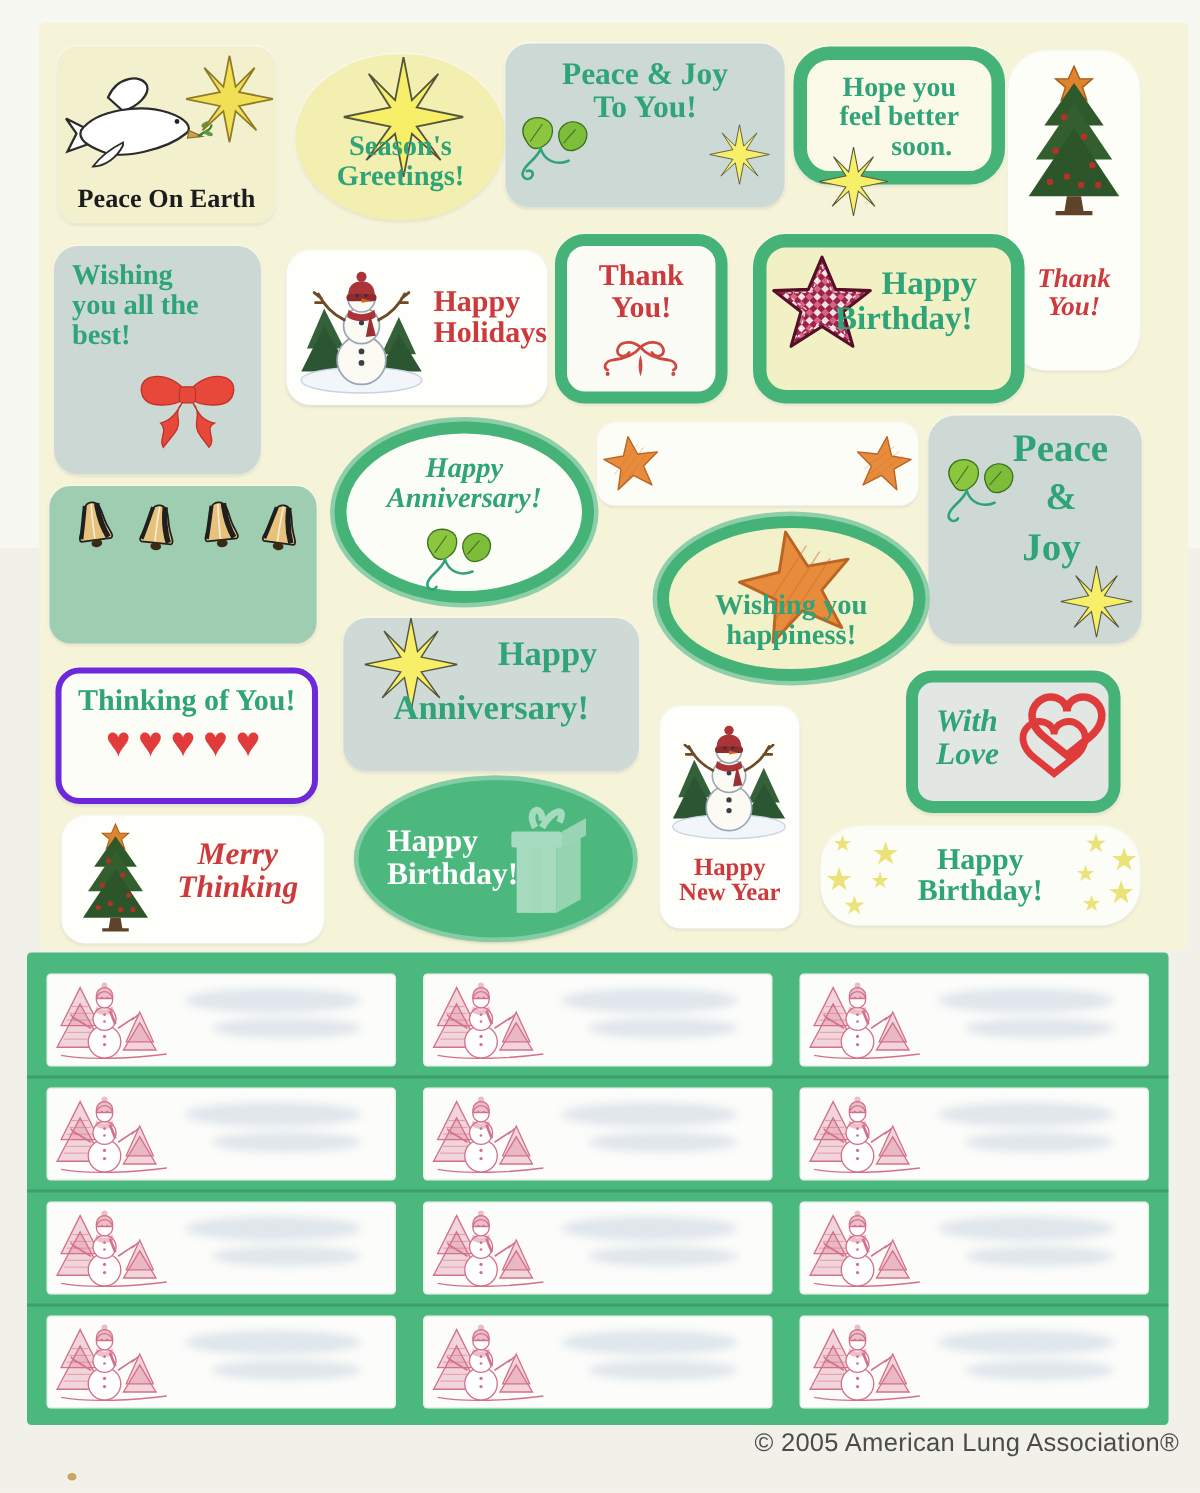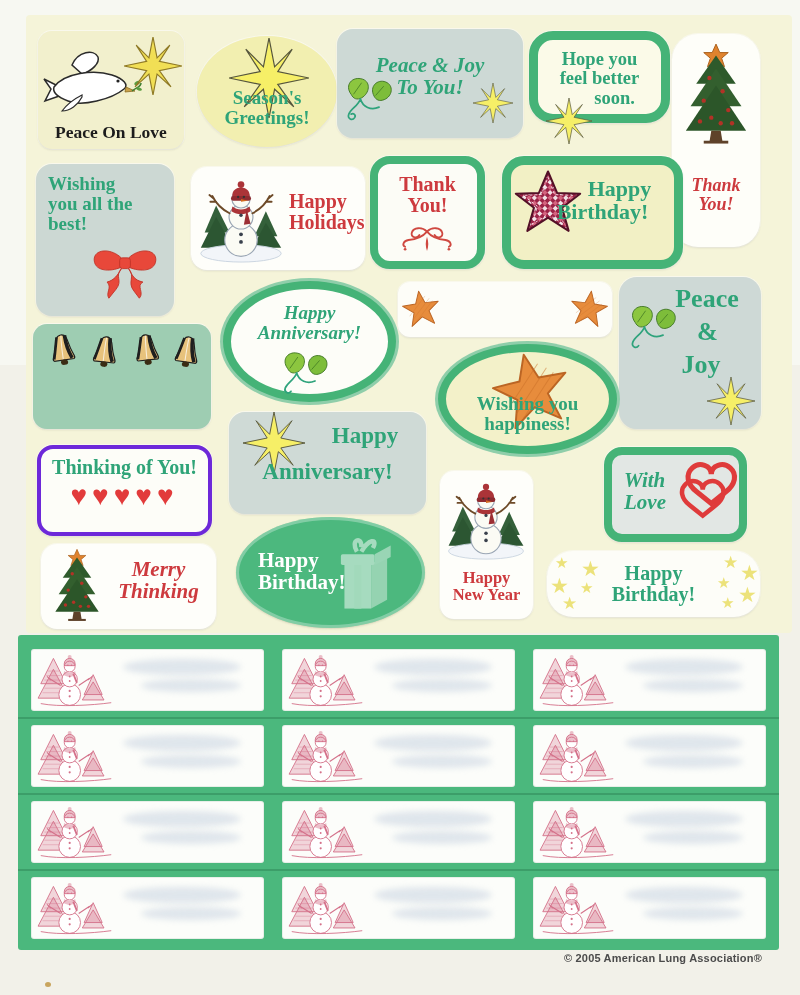--- a/index.html
+++ b/index.html
@@ -42,21 +42,21 @@
   .s20{left:440px;top:471px;width:93px;height:148px;background:#fefefa;border-radius:14px;}
   .s21{left:547px;top:551px;width:213px;height:66px;background:#fdfdf8;border-radius:26px;}
   .star-span{position:absolute;color:#ece27a;line-height:1;}
   
   .grid{position:absolute;left:18px;top:635px;width:761px;height:315px;background:#4bb87d;border-radius:3px;
         display:grid;grid-template-columns:repeat(3,1fr);grid-auto-rows:62px;gap:14px 18px;
         padding:14px 13px 11px 13px;box-sizing:border-box;}
   .alabel{background:#fcfdfa;border-radius:3px;position:relative;overflow:hidden;box-shadow:inset 0 0 0 1px rgba(0,80,40,.08);}
   .smudge{position:absolute;background:rgba(176,192,214,.38);border-radius:50%;filter:blur(3px);}
   .cutline{position:absolute;left:0;right:0;height:2px;background:rgba(25,100,60,.30);}
-  .copyright{position:absolute;top:952px;right:38px;font-family:"Liberation Sans",sans-serif;font-size:11px;color:#4b4b4b;letter-spacing:.2px;font-weight:bold;}
+  .copyright{position:absolute;top:952px;right:14px;font-family:"Liberation Sans",sans-serif;font-size:17px;color:#4b4b4b;letter-spacing:.2px;}
   .speck{position:absolute;left:45px;top:982px;width:6px;height:5px;border-radius:50%;background:#c9a55e;}
 </style>
 </head>
 <body>
 
 <div class="bottom-zone"></div>
 <div class="sheet"></div>
 
 <div class="stk s1">
   <svg class="ic" style="left:4px;top:18px" width="100" height="66" viewBox="0 0 100 66">
@@ -66,35 +66,35 @@
     <path d="M40 48 C36 56 28 62 20 62 C26 54 32 50 40 46 Z" fill="#fff" stroke="#2b2b2b" stroke-width="1.2"></path>
     <circle cx="76" cy="32" r="1.6" fill="#222"></circle>
     <path d="M84 38 L93 42 L83 43 Z" fill="#caa24a" stroke="#8a6a20" stroke-width=".8"></path>
     <path d="M90 42 C95 38 99 38 99 34" stroke="#3d7d2f" stroke-width="1.5" fill="none"></path>
     <ellipse cx="95" cy="34" rx="3" ry="1.6" fill="#5a9c3f" transform="rotate(-30 95 34)"></ellipse>
     <ellipse cx="97" cy="40" rx="3" ry="1.5" fill="#5a9c3f" transform="rotate(20 97 40)"></ellipse>
   </svg>
   <svg class="ic" style="left:86px;top:6px" width="58" height="58" viewBox="0 0 100 100">
     <path d="M50 0 L57 36 L79 14 L61 42 L100 50 L61 58 L81 86 L57 64 L50 100 L43 64 L19 86 L39 58 L0 50 L39 42 L21 14 L43 36 Z" fill="#f1df55" stroke="#8f7a26" stroke-width="2"></path>
   </svg>
-  <div class="txt ctr black" style="bottom:8px;font-size:17.5px;">Peace On Love</div>
+  <div class="txt ctr black" style="bottom:8px;font-size:17.5px;">Peace On Earth</div>
 </div>
 
 <div class="stk s2">
   <svg class="ic" style="left:32px;top:2px" width="80" height="80" viewBox="0 0 100 100">
     <path d="M50 0 L57 36 L79 14 L61 42 L100 50 L61 58 L81 86 L57 64 L50 100 L43 64 L19 86 L39 58 L0 50 L39 42 L21 14 L43 36 Z" fill="#f6ef67" stroke="#55553d" stroke-width="1.5"></path>
   </svg>
   <div class="txt ctr teal" style="top:52px;font-size:19px;z-index:2;">
     <div>Season's</div>
     <div>Greetings!</div>
   </div>
 </div>
 
 <div class="stk s3 texgrid">
-  <div class="txt ctr teal" style="top:25px;font-size:21px;font-style:italic;">
+  <div class="txt ctr teal" style="top:9px;font-size:21px;">
     <div>Peace &amp; Joy</div>
     <div>To You!</div>
   </div>
   <svg class="ic" style="left:6px;top:44px" width="64" height="52" viewBox="0 0 110 84">
     <path d="M14 34 C2 18 16 2 34 8 C48 13 46 32 32 40 C24 44 18 42 14 34 Z" fill="#8cc63f" stroke="#39701f" stroke-width="1.5"></path>
     <path d="M18 34 L32 14" stroke="#39701f" stroke-width="1.2"></path>
     <path d="M52 34 C46 18 62 6 76 14 C88 21 84 40 68 44 C60 46 55 42 52 34 Z" fill="#7dbd3a" stroke="#39701f" stroke-width="1.5"></path>
     <path d="M56 36 L70 20" stroke="#39701f" stroke-width="1.2"></path>
     <path d="M30 42 C34 56 48 62 62 56 M30 42 C26 54 14 58 10 68 C7 76 16 80 20 74 C23 69 18 66 14 68" stroke="#2fa37c" stroke-width="3" fill="none" stroke-linecap="round"></path>
   </svg>

